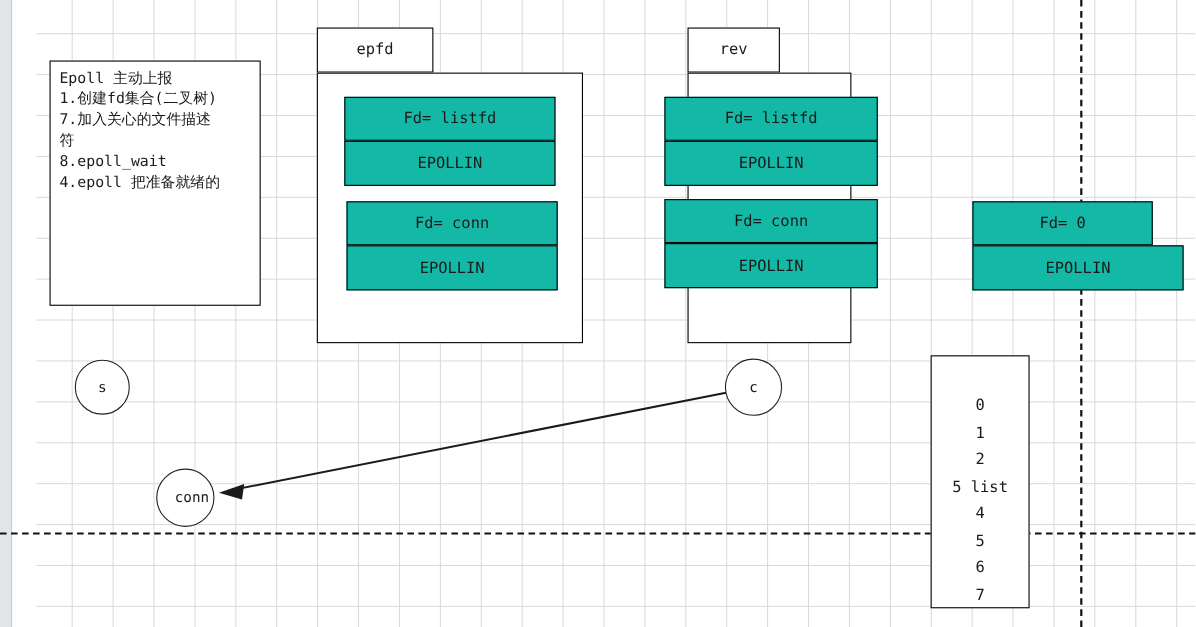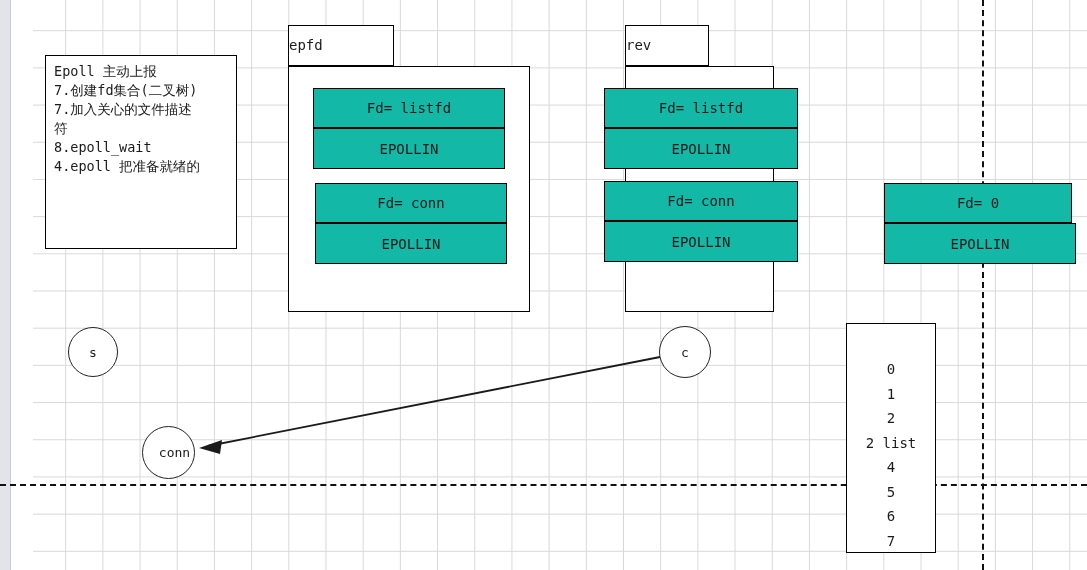--- a/index.html
+++ b/index.html
@@ -49,21 +49,21 @@
     border-left: 2px dashed #111111;
   }
   .guide-h {
     position: absolute;
     left: 0; width: 1087px;
     border-top: 2px dashed #111111;
   }
   .box-label {
     position: absolute;
     left: 0; right: 0;
-    text-align: left;
+    text-align: center;
     font-size: 14px;
     color: #1a1a1a;
     white-space: pre;
   }
   .cell {
     position: absolute;
     background: #14b8a6;
     border: 1.5px solid #000000;
     box-sizing: border-box;
     display: flex;
@@ -89,21 +89,21 @@
     align-items: center;
     justify-content: center;
     font-size: 13px;
     line-height: 15px;
     color: #1a1a1a;
   }
   
   #note-box {
     position: absolute;
     left: 45px; top: 55px;
-    width: 192px; height: 194px;
+    width: 192px; height: 223px;
     background: #ffffff;
     border: 1.5px solid #000000;
     box-sizing: border-box;
     padding: 6px 6px 0 8px;
   }
   #note-box .line {
     font-size: 13.5px;
     line-height: 19px;
     color: #1a1a1a;
     white-space: pre;
@@ -140,21 +140,21 @@
 
   <div id="gutter-strip"></div>
   <div id="gutter-white"></div>
   <div id="grid"></div>
 
   <div class="guide-v" style="left:982px;"></div>
   <div class="guide-h" style="top:484px;"></div>
 
   <div id="note-box">
     <div class="line">Epoll 主动上报</div>
-    <div class="line">7.创建fd集合(二叉树)</div>
+    <div class="line">1.创建fd集合(二叉树)</div>
     <div class="line">7.加入关心的文件描述</div>
     <div class="line">符</div>
     <div class="line">8.epoll_wait</div>
     <div class="line">4.epoll 把准备就绪的</div>
   </div>
 
   <div class="plain" style="left:288px; top:25px; width:106px; height:41px;">
     <div class="box-label" style="top:11px;">epfd</div>
   </div>
   <div class="plain" style="left:288px; top:66px; width:242px; height:246px;"></div>
@@ -170,21 +170,21 @@
   </div>
   <div class="plain" style="left:625px; top:66px; width:149px; height:246px;"></div>
 
   <div class="cell" style="left:604px; top:88px; width:194px; height:40px;">Fd= listfd</div>
   <div class="cell" style="left:604px; top:128px; width:194px; height:41px;">EPOLLIN</div>
 
   <div class="cell" style="left:604px; top:181px; width:194px; height:40px;">Fd= conn</div>
   <div class="cell" style="left:604px; top:221px; width:194px; height:41px;">EPOLLIN</div>
 
 
-  <div class="cell" style="left:884px; top:183px; width:188px; height:40px;">Fd= 0</div>
+  <div class="cell" style="left:884px; top:183px; width:164px; height:40px;">Fd= 0</div>
   <div class="cell" style="left:884px; top:223px; width:192px; height:41px;">EPOLLIN</div>
 
   <div class="circle" style="left:68px; top:327px; width:50px; height:50px;">
     <span>s</span>
   </div>
 
 
   <div class="circle" style="left:142px; top:426px; width:53px; height:53px;padding-left:12px;">
     <span>conn</span>
   </div>
@@ -198,21 +198,21 @@
       <line x1="660" y1="357" x2="208" y2="446" stroke="#1a1a1a" stroke-width="1.8"></line>
       <polygon points="199,448 222,440 220,454" fill="#1a1a1a"></polygon>
     </g>
   </svg>
 
   <div id="list-box" class="plain">
     <div id="list-rows">
       <div class="row">0</div>
       <div class="row">1</div>
       <div class="row">2</div>
-      <div class="row">2 list</div>
+      <div class="row">5 list</div>
       <div class="row">4</div>
       <div class="row">5</div>
       <div class="row">6</div>
       <div class="row">7</div>
     </div>
   </div>
 
 </div>
 
 </body></html>

